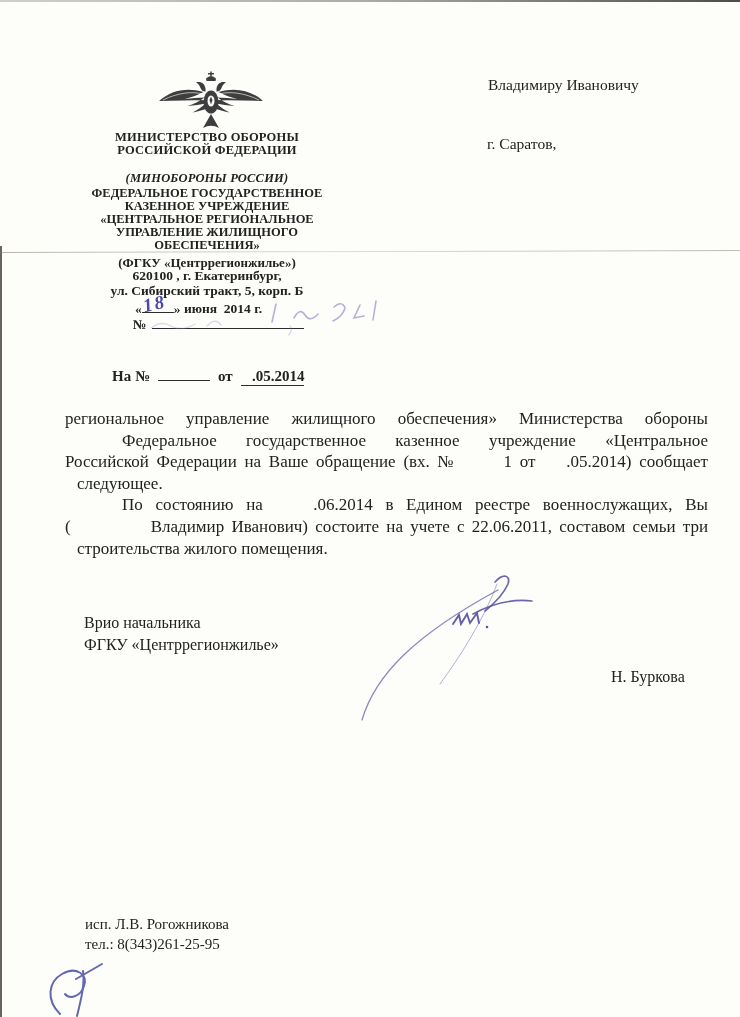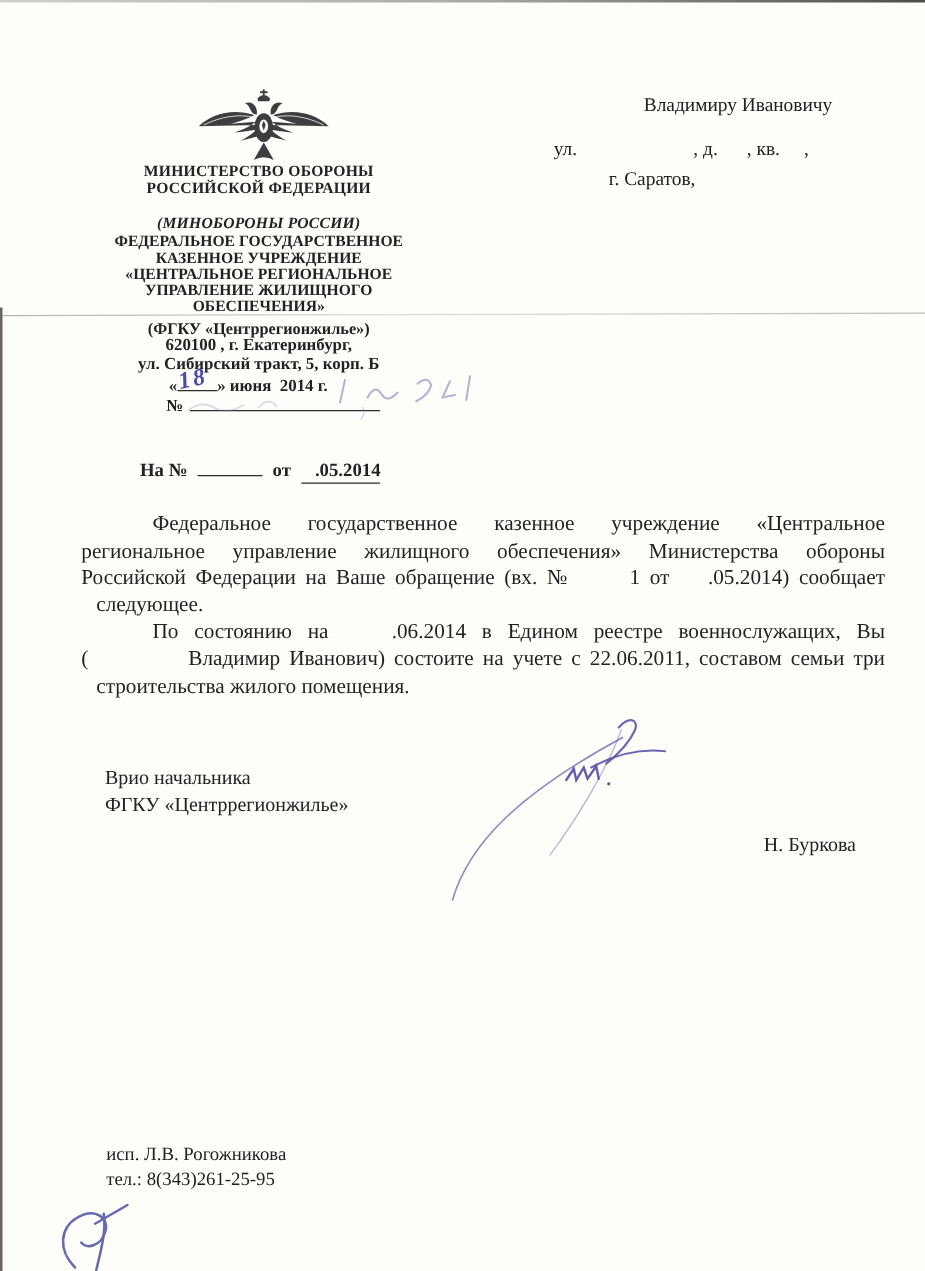--- a/index.html
+++ b/index.html
@@ -26,21 +26,21 @@
   .t-fg{top:255px;font-size:13px;}
   .t-a1{top:268px;} .t-a2{top:283px;}
   .dateline{left:135px;top:299px;font-weight:bold;font-size:13.5px;white-space:nowrap;}
   .numline{left:133px;top:315px;font-weight:bold;font-size:13.5px;white-space:nowrap;}
   .blank{display:inline-block;border-bottom:1.3px solid #2c2c2c;height:13px;vertical-align:baseline;}
   .blank-date{width:32px;}
   .blank-num{width:152px;margin-left:5px;}
   .hand-day{left:143px;top:293px;font-size:19px;color:#4b49a8;transform:rotate(-12deg);
     font-style:italic;font-weight:bold;letter-spacing:2px;z-index:5;}
   
-  .rcp-name{left:515px;top:76px;font-size:15.5px;white-space:nowrap;}
+  .rcp-name{left:488px;top:76px;font-size:15.5px;white-space:nowrap;}
   .rcp-addr{left:443px;top:111px;font-size:15.5px;white-space:nowrap;}
   .rcp-city{left:487px;top:135px;font-size:15.5px;white-space:nowrap;}
   
   .refline{left:112px;top:367px;font-weight:bold;font-size:15px;white-space:nowrap;}
   .blank-ref{width:52px;margin:0 8px;}
   .ref-date{border-bottom:1.3px solid #2c2c2c;margin-left:8px;padding-bottom:1px;}
   
   .body-block{left:65px;top:408px;width:643px;font-size:17px;line-height:21.6px;overflow:hidden;}
   .bl{text-align:justify;text-align-last:justify;}
   .bl-end{text-align:left;margin-left:12px;}
@@ -123,30 +123,29 @@
     <svg viewBox="0 0 170 34" width="170" height="34">
       <g stroke="#8f89c2" stroke-width="1.4" fill="none" opacity=".3" stroke-linecap="round">
         <path d="M6,20 q10,-8 20,-2 t24,-2"></path>
         <path d="M62,18 q8,-9 14,-1"></path>
         <path d="M145,18 q3,3 -1,9"></path>
       </g>
     </svg>
   </div>
 
   <div class="abs rcp-name">Владимиру Ивановичу</div>
-  <div class="abs rcp-addr">ул.&nbsp;&nbsp;&nbsp;&nbsp;&nbsp;&nbsp;&nbsp;&nbsp;&nbsp;&nbsp;&nbsp;&nbsp;&nbsp;&nbsp;&nbsp;&nbsp;&nbsp;&nbsp;&nbsp;&nbsp;&nbsp;&nbsp;&nbsp;&nbsp;, д.&nbsp;&nbsp;&nbsp;&nbsp;&nbsp;&nbsp;, кв.&nbsp;&nbsp;&nbsp;&nbsp;&nbsp;,</div>
   <div class="abs rcp-city">г. Саратов,</div>
 
   <div class="abs refline">
     <span>На №</span><span class="blank blank-ref"></span><span>от</span><span class="ref-date">&nbsp;&nbsp;&nbsp;.05.2014</span>
   </div>
 
   <div class="abs body-block">
+    <div class="bl">региональное управление жилищного обеспечения» Министерства обороны</div>
     <div class="bl ind">Федеральное государственное казенное учреждение «Центральное</div>
-    <div class="bl">региональное управление жилищного обеспечения» Министерства обороны</div>
     <div class="bl">Российской Федерации на Ваше обращение (вх. №&nbsp;&nbsp;&nbsp;&nbsp;&nbsp;&nbsp;1 от&nbsp;&nbsp;&nbsp;&nbsp;.05.2014) сообщает</div>
     <div class="bl-end">следующее.</div>
     <div class="bl ind">По состоянию на&nbsp;&nbsp;&nbsp;&nbsp;.06.2014 в Едином реестре военнослужащих, Вы</div>
     <div class="bl">(&nbsp;&nbsp;&nbsp;&nbsp;&nbsp;&nbsp;&nbsp;&nbsp;&nbsp;&nbsp;&nbsp;Владимир Иванович) состоите на учете с 22.06.2011, составом семьи три</div>
     <div class="bl-end">строительства жилого помещения.</div>
   </div>
 
   <div class="abs" style="left:345px;top:572px;width:215px;height:200px;">
     <svg viewBox="0 0 215 200" width="215" height="200">
       <g stroke="#5c55a5" fill="none" stroke-linecap="round">

